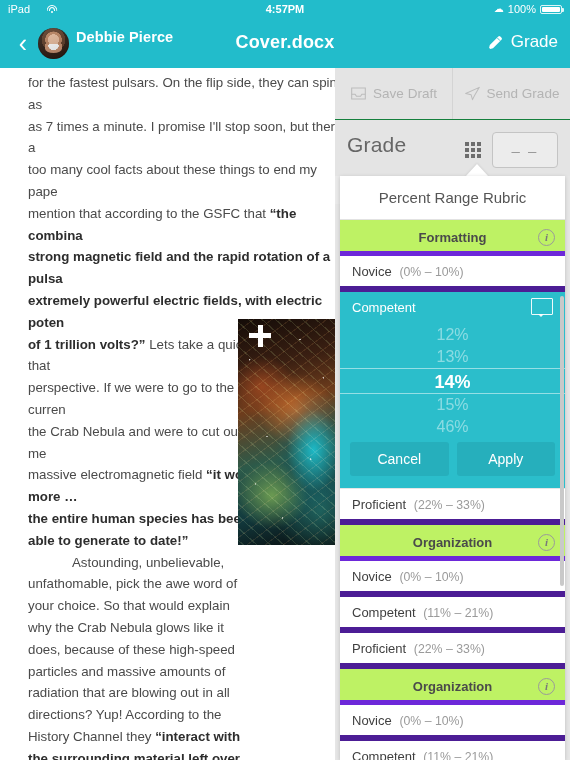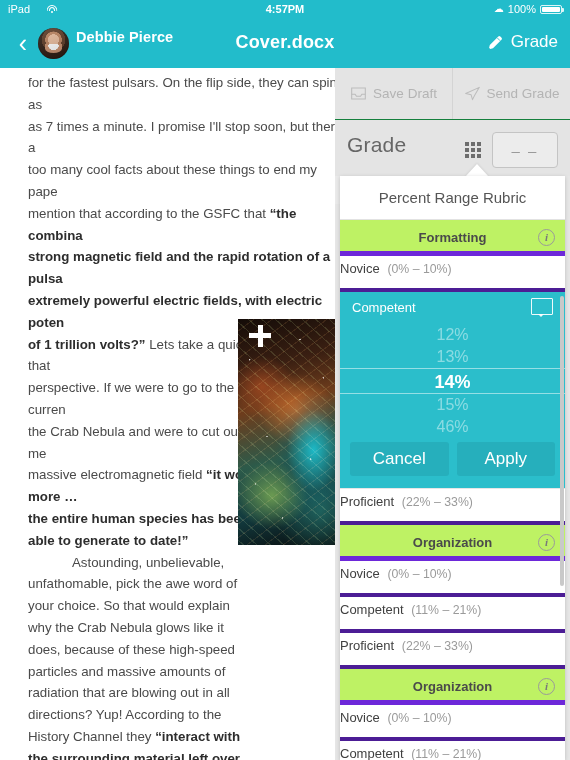--- a/index.html
+++ b/index.html
@@ -196,22 +196,22 @@
     font-size: 13px; font-weight: bold; color: #4a4a4a;
     background: #bef264; border-bottom: 5px solid #6d28d9;
   }
   .info-ico {
     position: absolute; right: 10px; top: 9px; width: 17px; height: 17px;
     border: 1px solid #9a9a9a; border-radius: 50%; color: #7a7a7a;
     font-size: 11px; font-style: italic; line-height: 15px; text-align: center;
     font-family: "Liberation Serif", serif;
   }
   .level-row {
-    height: 36px; line-height: 25px; padding-left: 0;
-    font-size: 13px; color: #3f3f3f; border-bottom: 4px solid #4c1d95;
+    height: 36px; line-height: 32px; padding-left: 12px;
+    font-size: 13px; color: #3f3f3f; border-bottom: 6px solid #4c1d95;
     background: #fff;
   }
   .level-row .rng { color: #9a9a9a; font-size: 12.3px; margin-left: 4px; }
 
   
   .picker {
     background: #2BBECB; color: #fff; position: relative;
     border-bottom: 1px solid #e6e6e6;
   }
   .picker-hdr {
@@ -231,21 +231,21 @@
     height: 22px; line-height: 22px; text-align: center;
     font-size: 16px; color: rgba(255,255,255,.45);
   }
   .wheel .opt.sel {
     height: 26px; line-height: 26px; font-size: 18px; color: #ffffff; font-weight: bold;
     border-top: 1px solid rgba(255,255,255,.5); border-bottom: 1px solid rgba(255,255,255,.5);
   }
   .picker-actions { display: flex; gap: 8px; padding: 6px 10px 12px 10px; }
   .picker-actions button {
     flex: 1; height: 34px; border: none; border-radius: 3px;
-    background: #26AFBC; color: #fff; font-size: 17px;
+    background: #26AFBC; color: #fff; font-size: 14px;
     font-family: "Liberation Sans", sans-serif; cursor: pointer;
   }
   .pop-scrollbar {
     position: absolute; right: 1px; top: 120px; width: 4px; height: 290px;
     background: #c9c9c9; border-radius: 2px;
   }
 </style>
 </head>
 <body>
 

